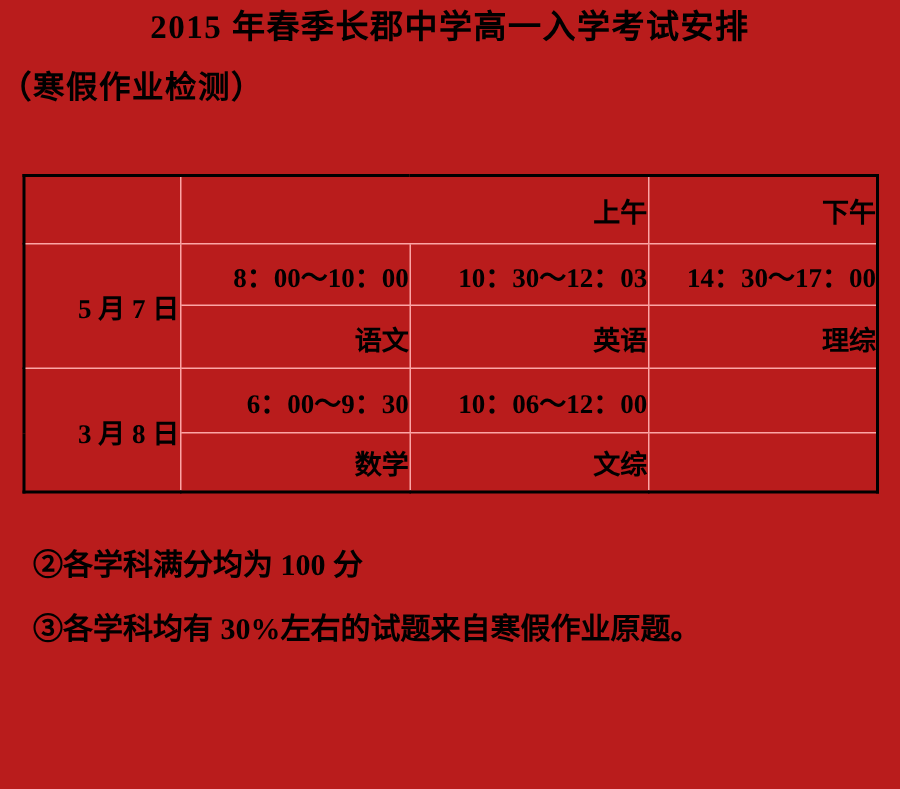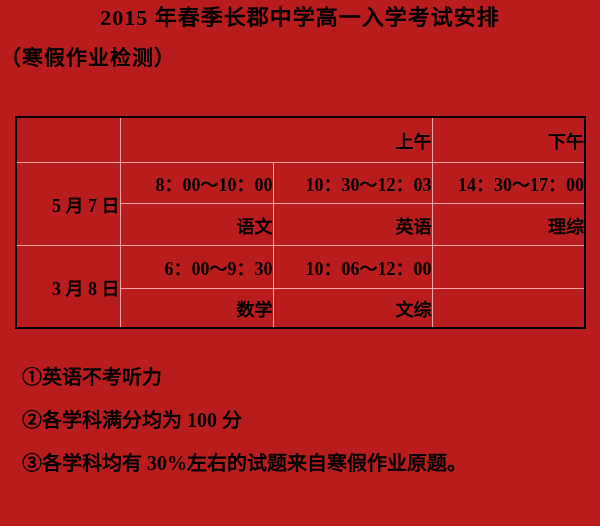--- a/index.html
+++ b/index.html
@@ -120,18 +120,17 @@
       </tr>
       <tr class="r-subj-2">
         <td>数学</td>
         <td>文综</td>
         <td></td>
       </tr>
     </tbody>
   </table>
 
   <div class="notes">
-    <div class="note-line">①英语不考听力</div>
     <div class="note-line">②各学科满分均为 100 分</div>
     <div class="note-line">③各学科均有 30%左右的试题来自寒假作业原题。</div>
   </div>
 
 </div>
 
 </body></html>

